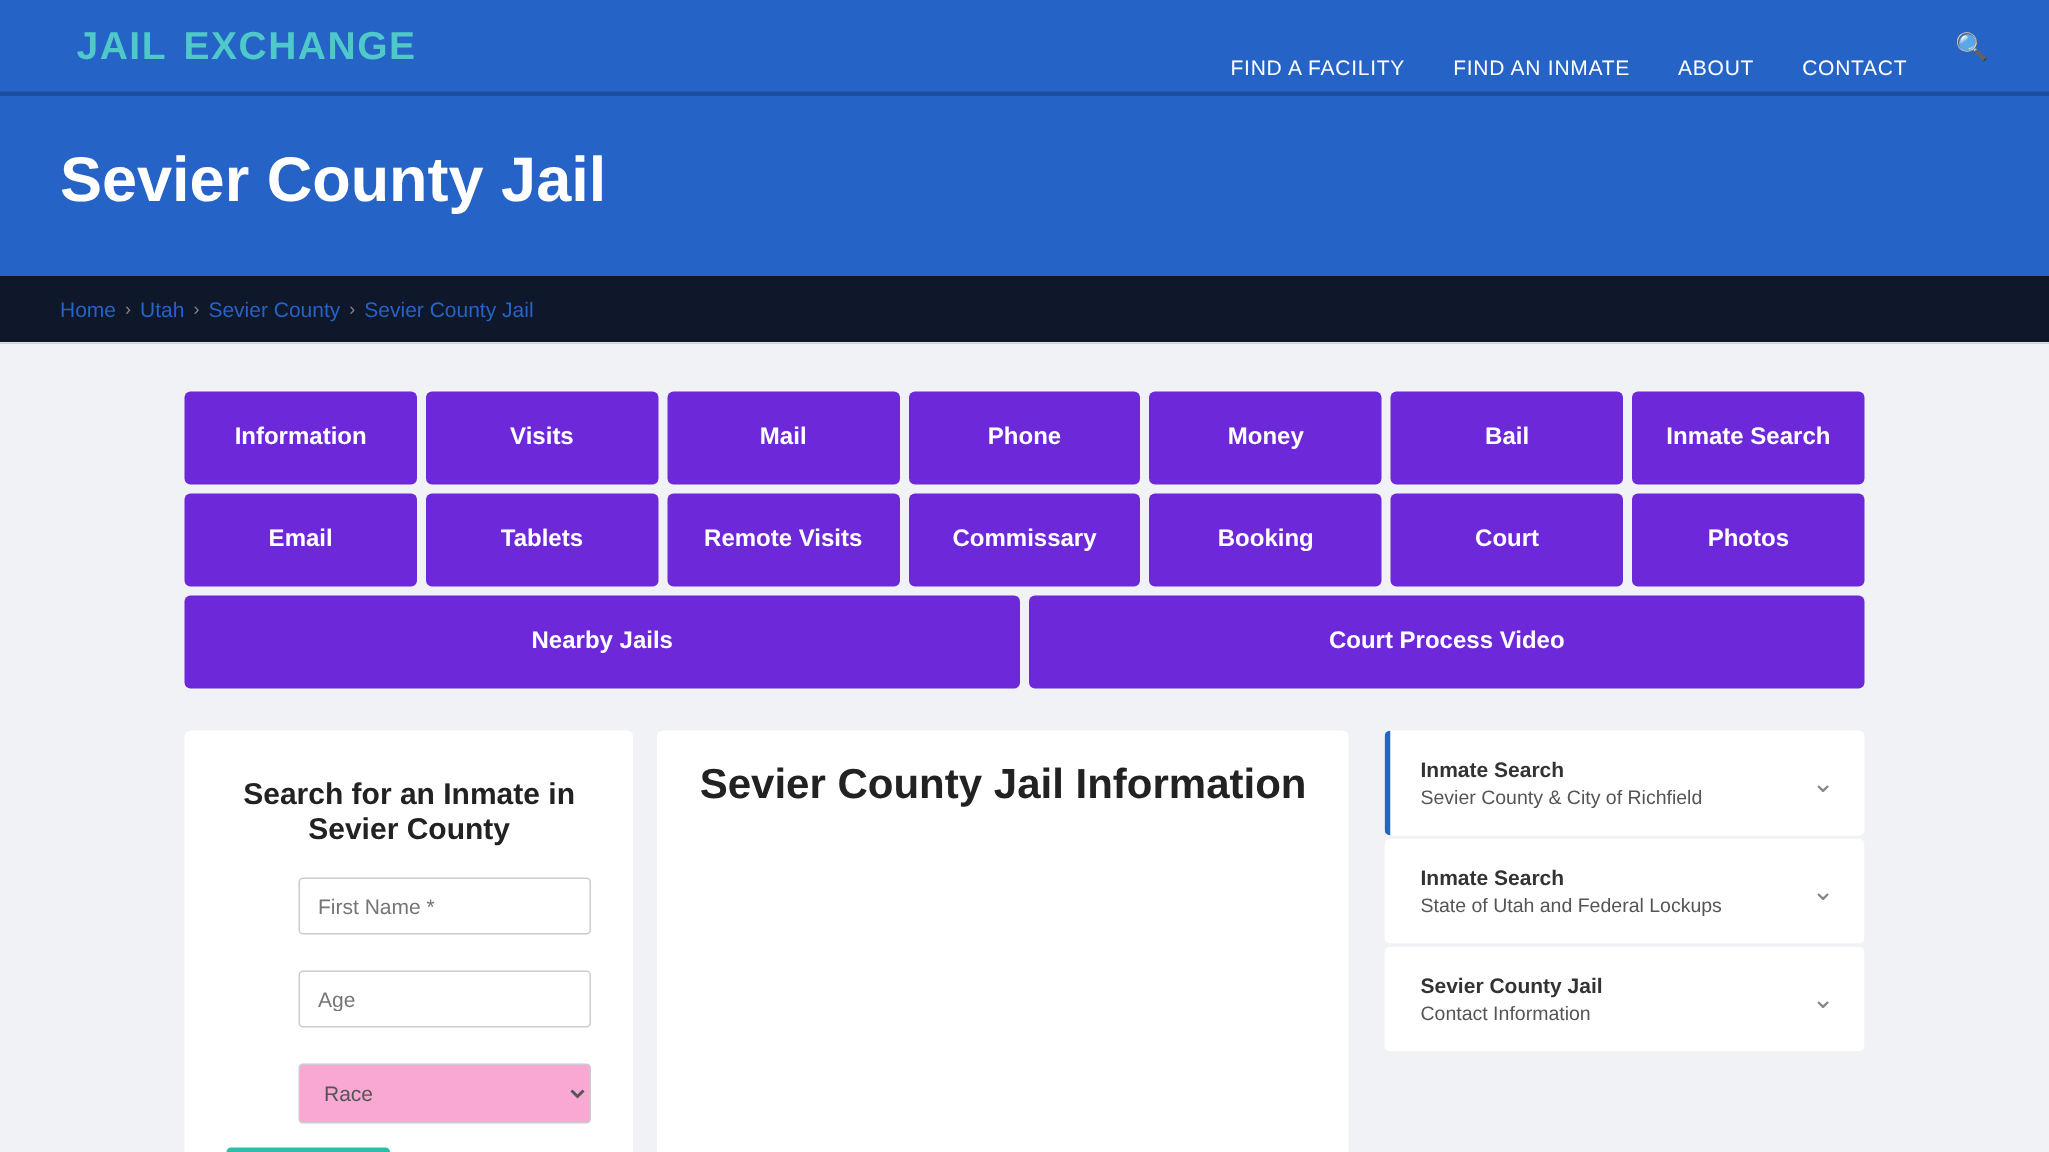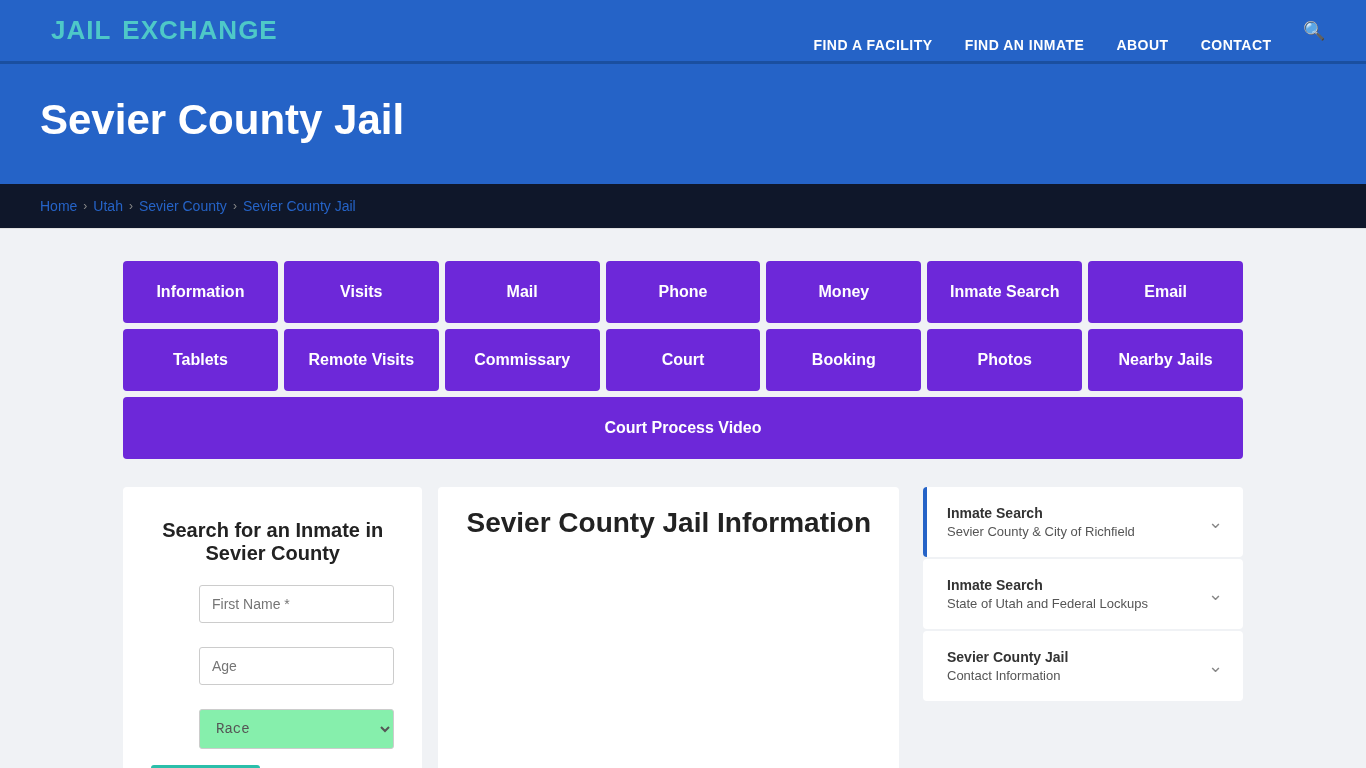--- a/index.html
+++ b/index.html
@@ -24,21 +24,21 @@
     .nav-logo span { color: #4ec8c8; margin-left: 11px; }
     .nav-links {
       display: flex;
       align-items: center;
       gap: 32px;
     }
     .nav-links a {
       color: #fff;
       text-decoration: none;
       font-size: 14px;
-      font-weight: 700;
+      font-weight: 400;
       letter-spacing: 0.5px;
       text-transform: uppercase;
       margin-top: 28px;
     }
     .nav-search-icon {
       color: #fff;
       font-size: 18px;
       cursor: pointer;
     }
 
@@ -138,23 +138,22 @@
     .search-fields select {
       border: 1px solid #ccc;
       border-radius: 3px;
       padding: 10px 12px;
       font-size: 14px;
       color: #555;
       flex: 1 1 120px;
       min-width: 100px;
     }
     .search-fields select {
-      background: #86efac;
-      cursor: pointer;
-      font-family: Liberation Mono, monospace;
+      background: #f9a8d4;
+      cursor: pointer;
     }
     .search-btn {
       background: #2bbfaa;
       color: #fff;
       border: none;
       border-radius: 3px;
       padding: 12px 24px;
       font-size: 13px;
       font-weight: 700;
       letter-spacing: 1px;
@@ -257,27 +256,28 @@
 
 <div class="main-content">
 
   <div class="button-grid">
 
   <button class="grid-btn">Information</button>
       <button class="grid-btn">Visits</button>
       <button class="grid-btn">Mail</button>
       <button class="grid-btn">Phone</button>
       <button class="grid-btn">Money</button>
+      <button class="grid-btn">Bail</button>
       <button class="grid-btn">Inmate Search</button>
       <button class="grid-btn">Email</button>
       <button class="grid-btn">Tablets</button>
       <button class="grid-btn">Remote Visits</button>
       <button class="grid-btn">Commissary</button>
+      <button class="grid-btn">Booking</button>
       <button class="grid-btn">Court</button>
-      <button class="grid-btn">Booking</button>
       <button class="grid-btn">Photos</button>
       <button class="grid-btn">Nearby Jails</button>
       <button class="grid-btn">Court Process Video</button>
     </div>
 
   <div class="lower-section">
 
     <div class="left-col">
 
       <div class="search-box">

